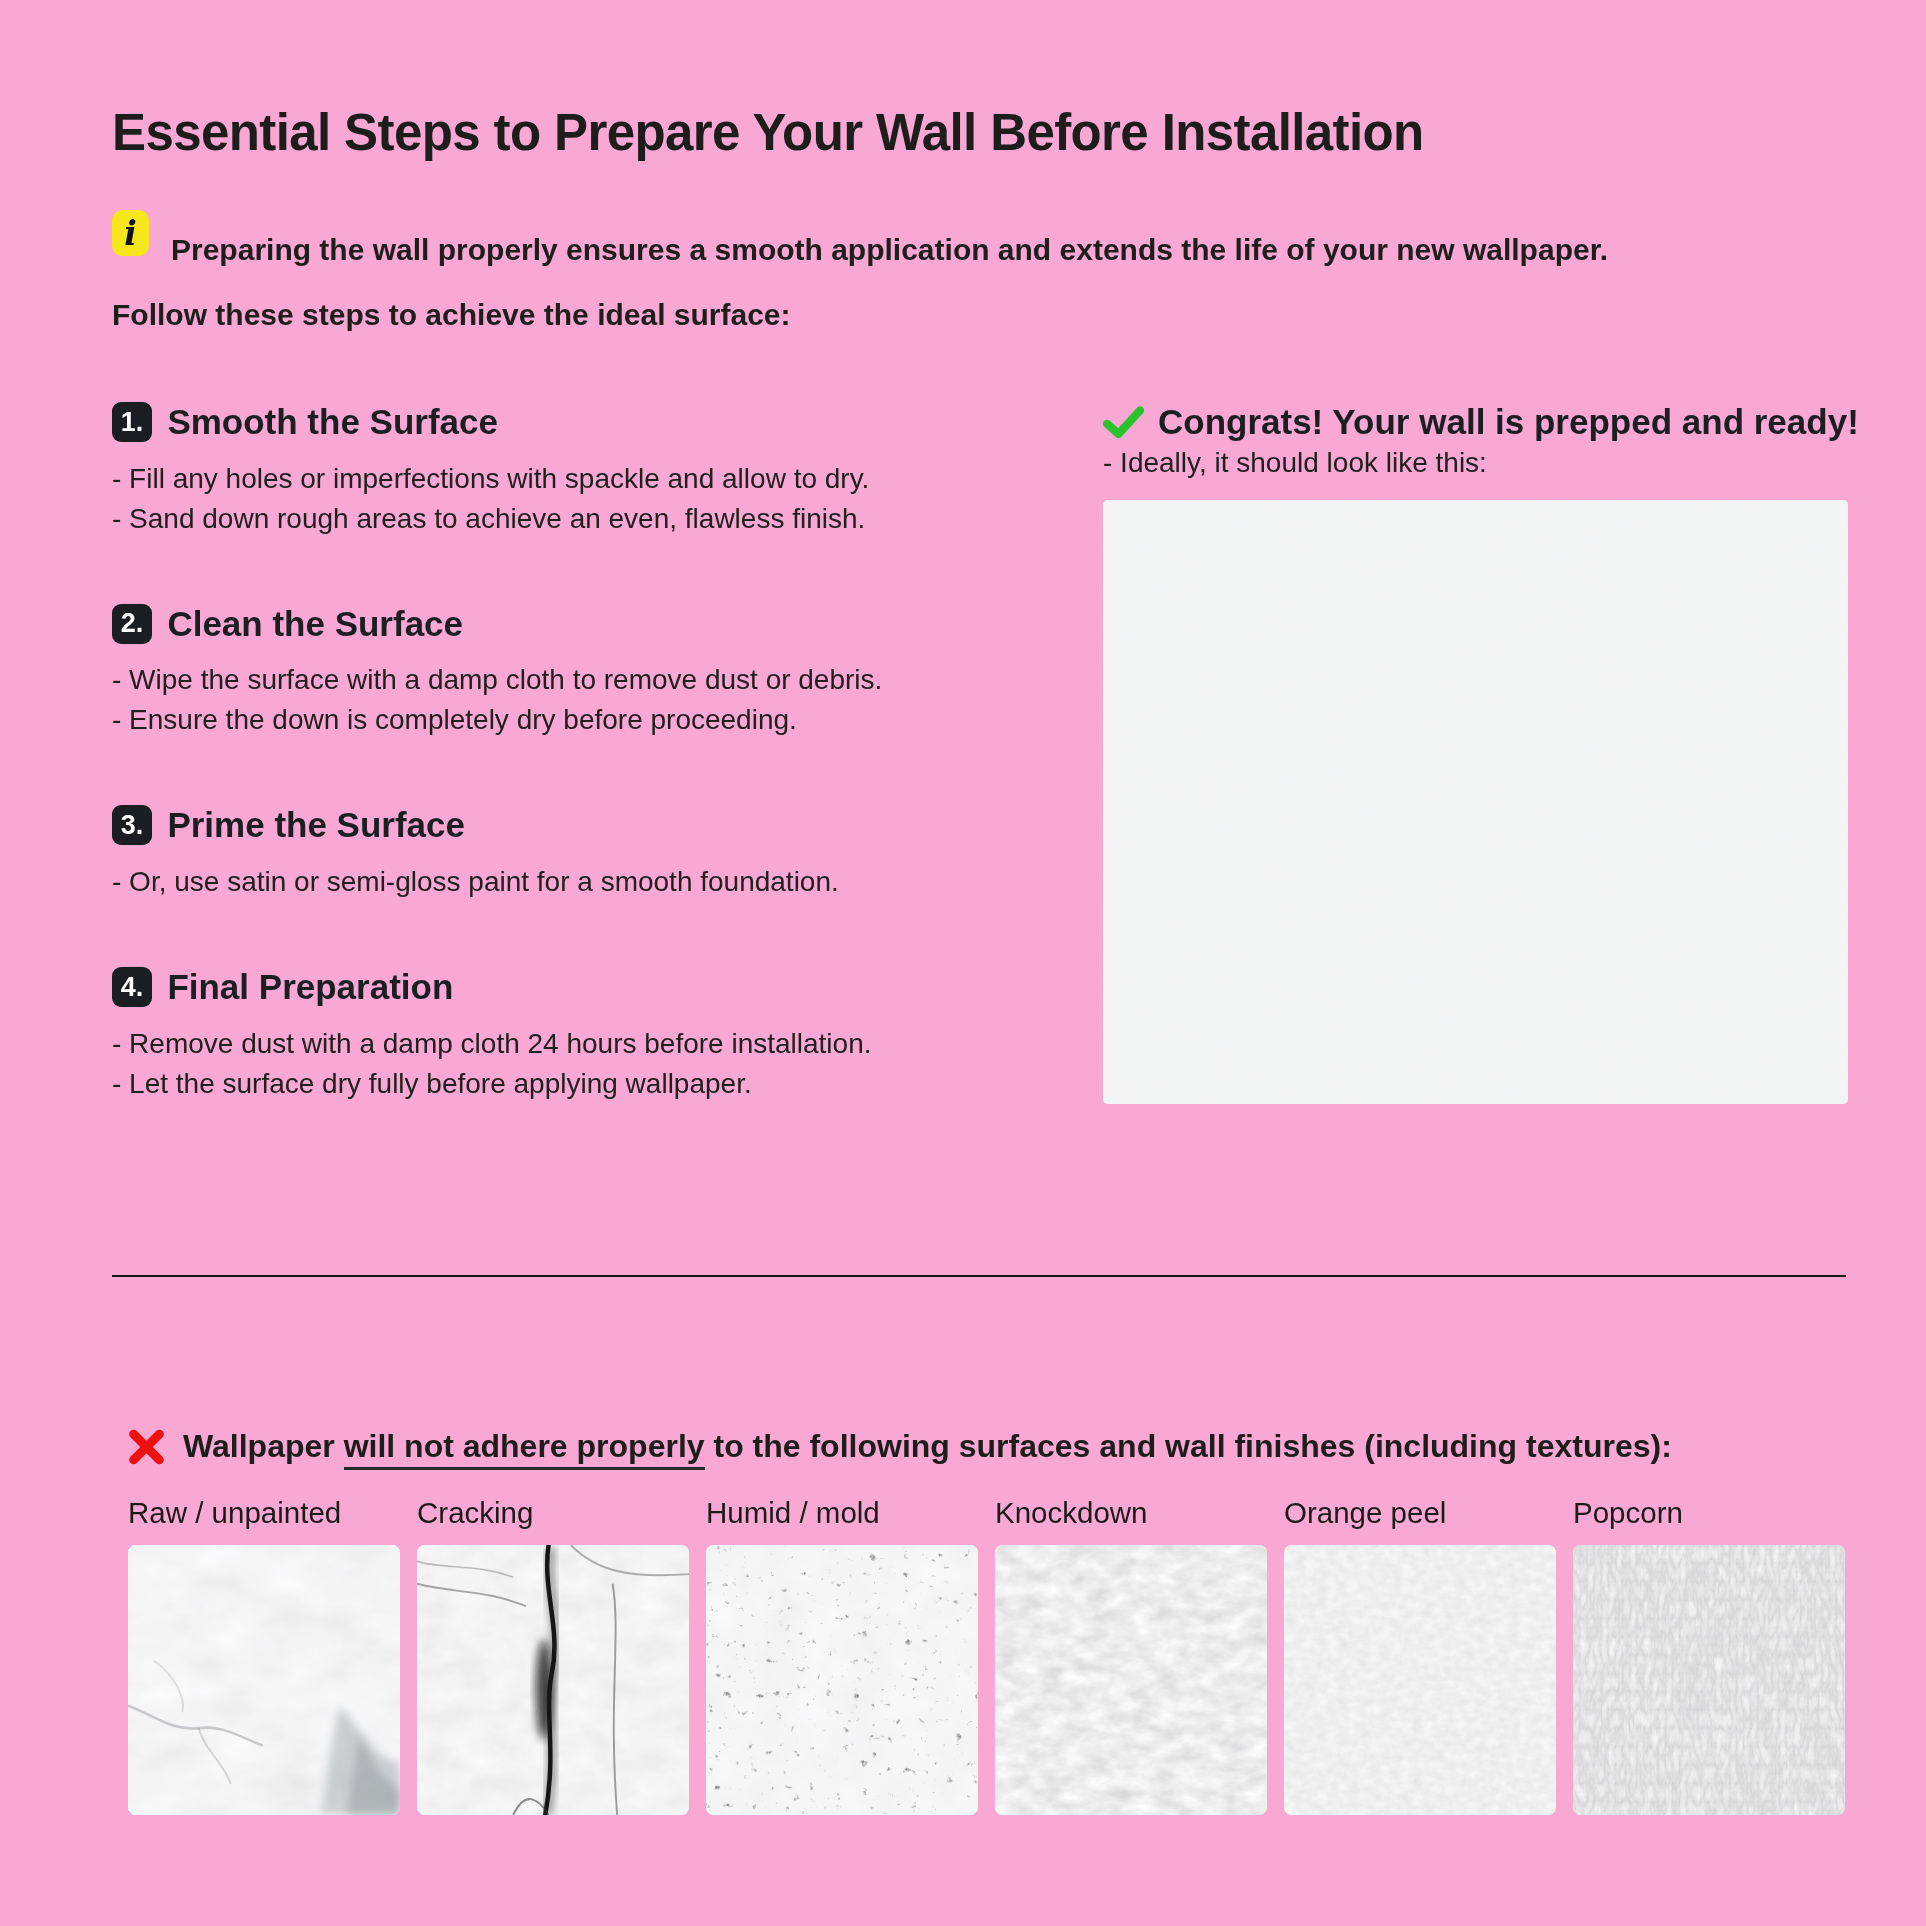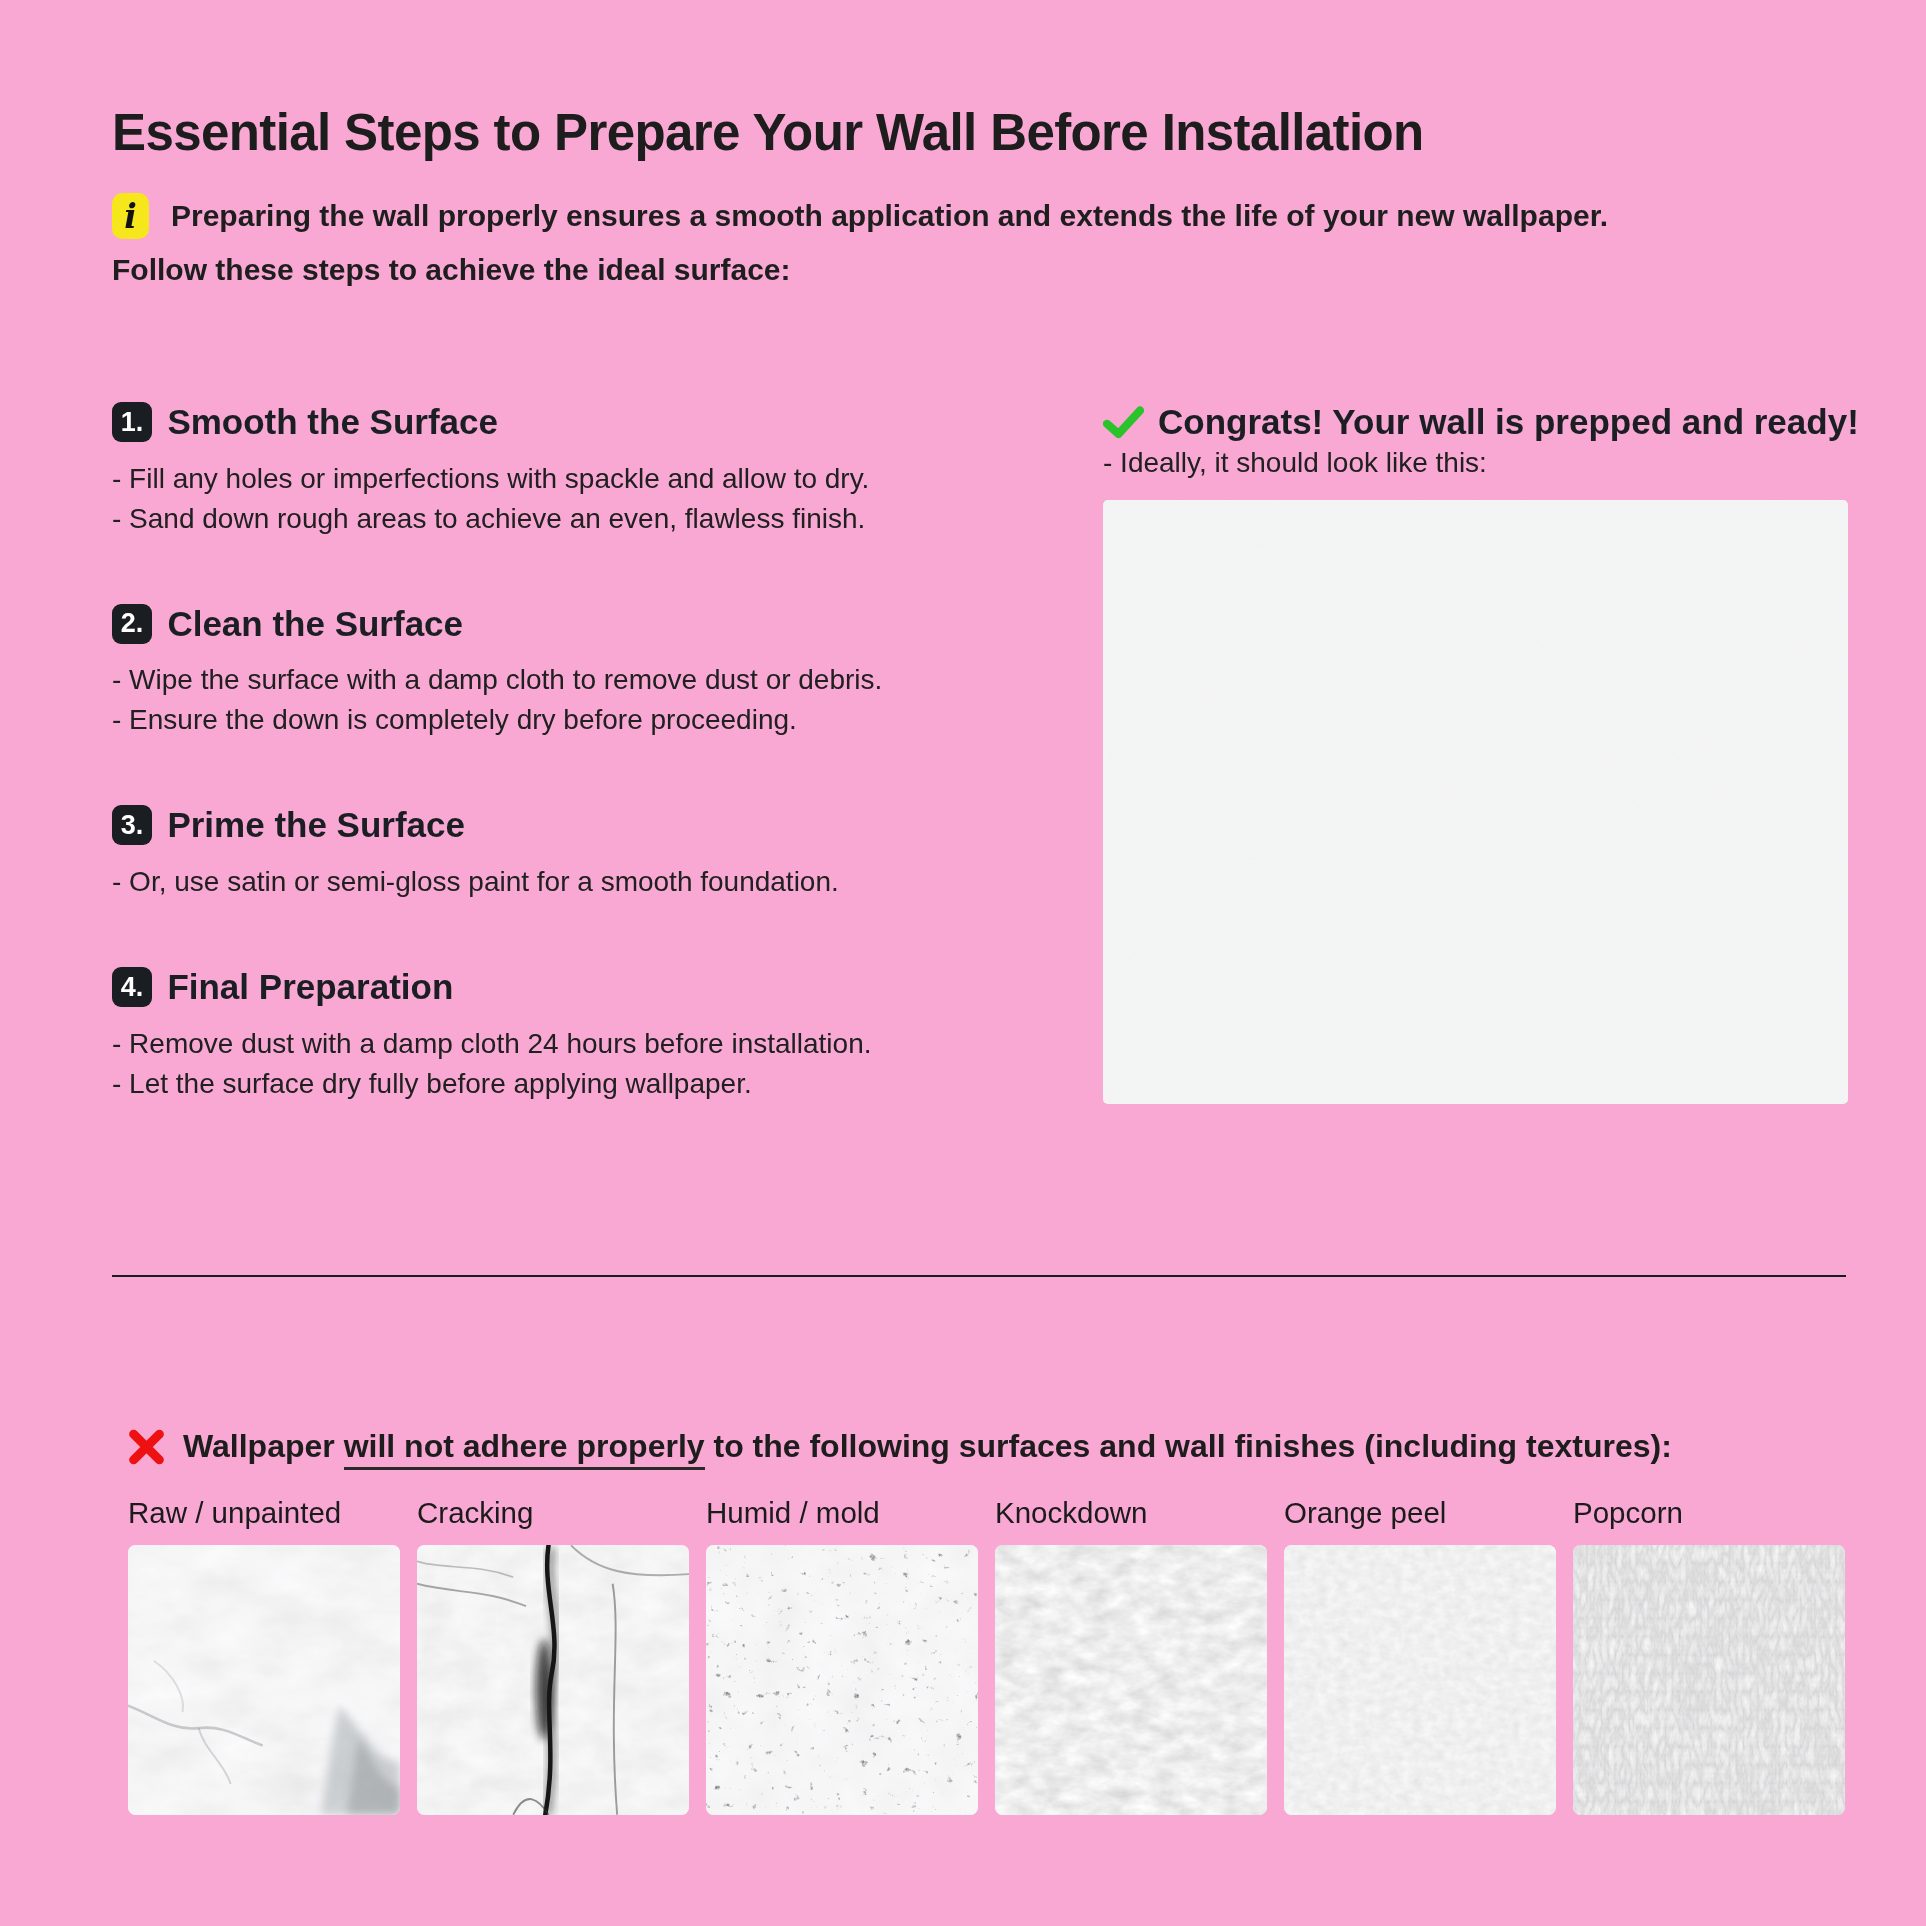--- a/index.html
+++ b/index.html
@@ -10,22 +10,22 @@
   .page-title{position:absolute;left:112px;top:103px;margin:0;
               font-size:51px;font-weight:700;color:#1d1d1d;letter-spacing:-0.6px;white-space:nowrap;}
 
   
   .intro{position:absolute;left:112px;top:193px;width:1727px;}
   .intro-line1{display:flex;align-items:center;gap:22px;}
   .info-badge{flex:0 0 auto;width:37px;height:46px;background:#f5e71c;border-radius:10.3px;
               display:flex;align-items:center;justify-content:center;
               font-family:"DejaVu Serif",serif;font-style:italic;font-weight:700;
               font-size:33px;color:#111111;}
-  .intro-text{font-size:30px;font-weight:700;color:#1e1e1e;line-height:46px;white-space:nowrap;}
-  .intro-line2{margin-top:8px;font-size:30px;font-weight:700;color:#1e1e1e;line-height:46px;white-space:nowrap;}
+  .intro-text{font-size:30px;font-weight:700;color:#1e1e1e;line-height:46px;white-space:nowrap;margin-top:34px;}
+  .intro-line2{margin-top:19px;font-size:30px;font-weight:700;color:#1e1e1e;line-height:46px;white-space:nowrap;}
 
   
   .steps{position:absolute;left:112px;top:402px;width:950px;}
   .step{margin-bottom:65px;}
   .step-head{display:flex;align-items:center;gap:15.4px;}
   .step-badge{flex:0 0 auto;width:40px;height:40px;background:#1a1d21;border-radius:9px;
               display:flex;align-items:center;justify-content:center;
               color:#ffffff;font-size:27px;font-weight:700;}
   .step-title{font-size:35px;font-weight:700;color:#1b1f24;white-space:nowrap;}
   .step-bullets{margin-top:16.7px;}

